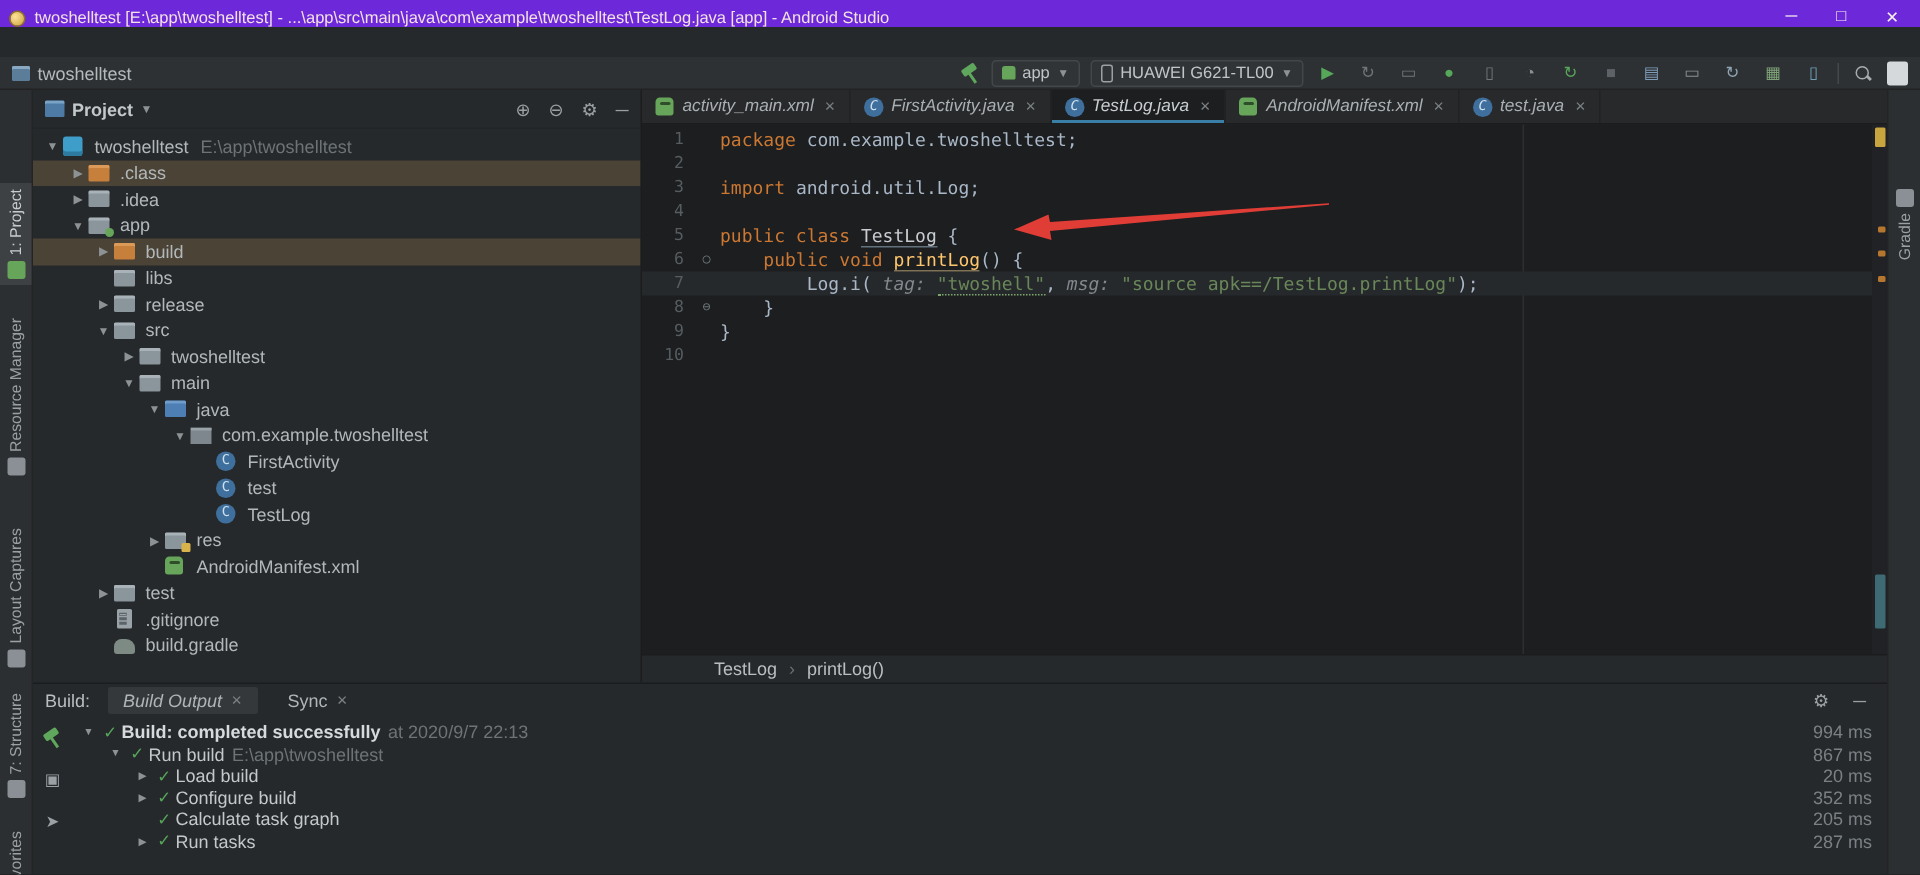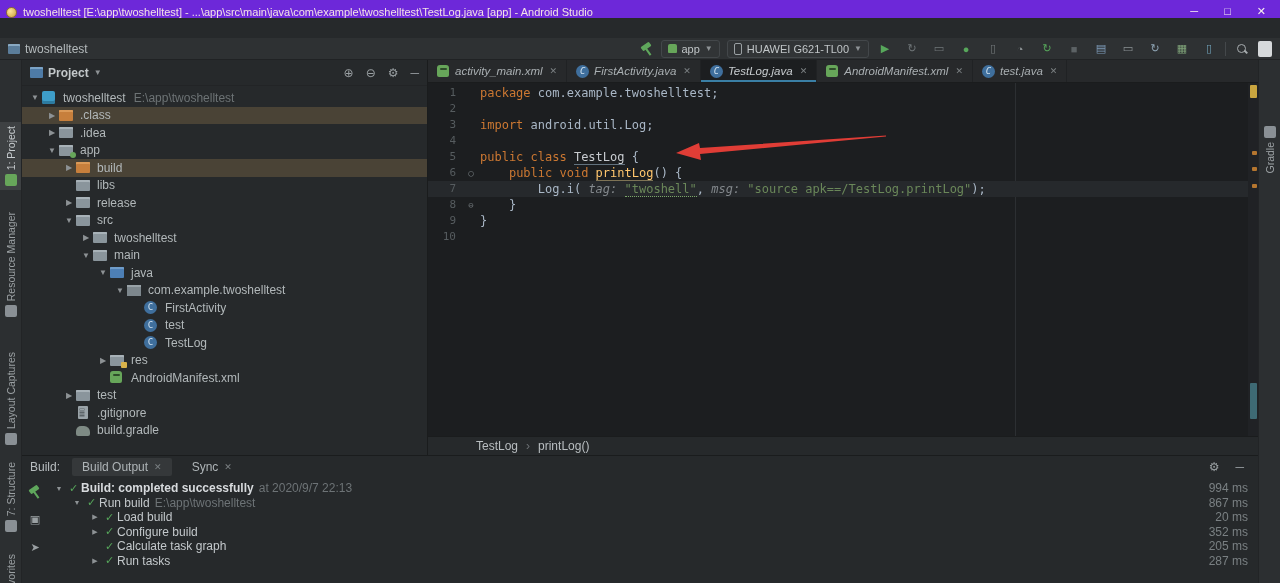--- a/index.html
+++ b/index.html
@@ -128,21 +128,21 @@
   
   #right-strip { left:1258px; top:60px; width:22px; height:523px; background:#2c2f31;
     border-left:1px solid #222426; overflow:hidden; }
 
   
   #build-panel { left:22px; top:455px; width:1236px; height:128px; background:#26292b;
     border-top:1px solid #1a1c1d; display:flex; flex-direction:column; }
   #build-header { height:22px; display:flex; align-items:center; padding:0 8px; gap:4px; }
   #build-header .bh-label { color:#b9bec1; margin-right:8px; }
   .btab { display:flex; align-items:center; gap:6px; padding:2px 10px; color:#aeb4b7; }
-  .btab.active { background:#35383a; border-radius:2px; }
+  .btab.active { background:#35383a; border-radius:2px;font-style:italic; }
   .btab .close { font-size:9px; color:#7b8083; }
   #build-header .bh-icons { margin-left:auto; display:flex; gap:16px; color:#9aa0a3; padding-right:6px; }
   #build-body { flex:1; display:flex; }
   #build-rail { width:26px; display:flex; flex-direction:column; align-items:center; gap:13px; padding-top:6px; }
   .rail-ic { width:15px; height:15px; display:flex; align-items:center; justify-content:center; color:#9aa0a3; font-size:11px; }
   #build-tree { flex:1; padding-top:3px; position:relative; }
   .brow { height:14.5px; display:flex; align-items:center; white-space:nowrap; color:#c3c8cb; }
   .brow .tree-arrow { font-size:7px; }
   .brow .check { color:#57a75b; width:15px; text-align:center; font-size:11px; }
   .brow .b-main { }

